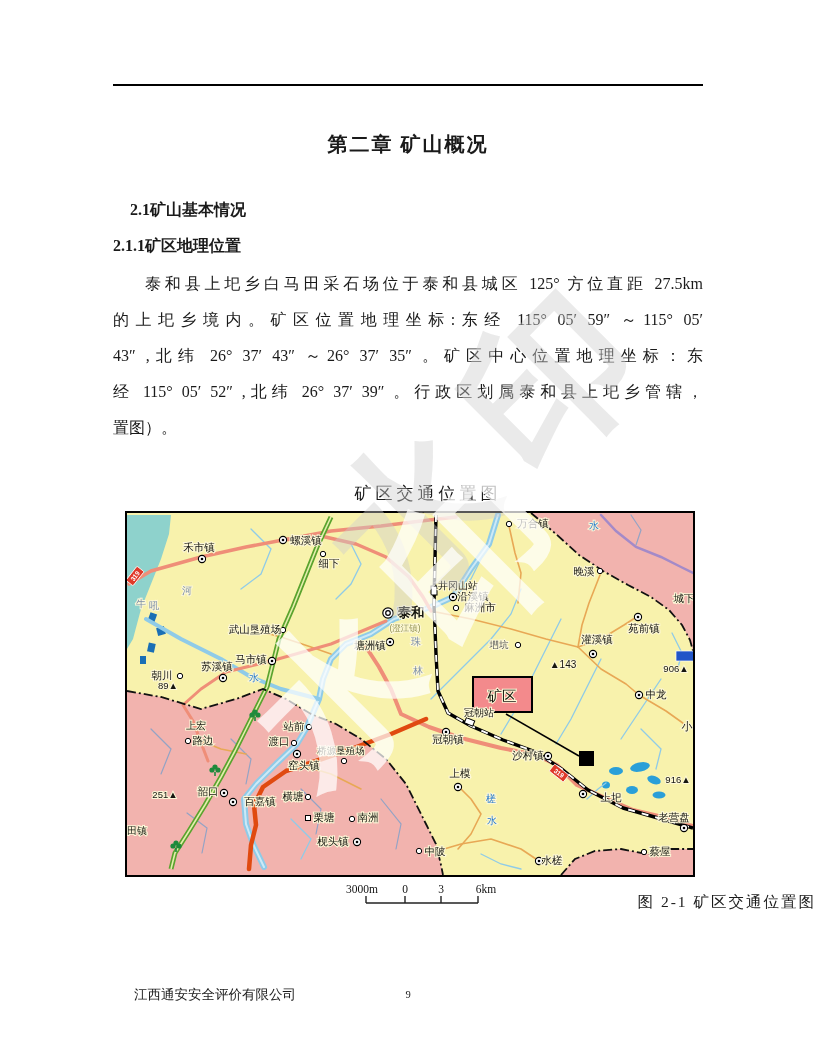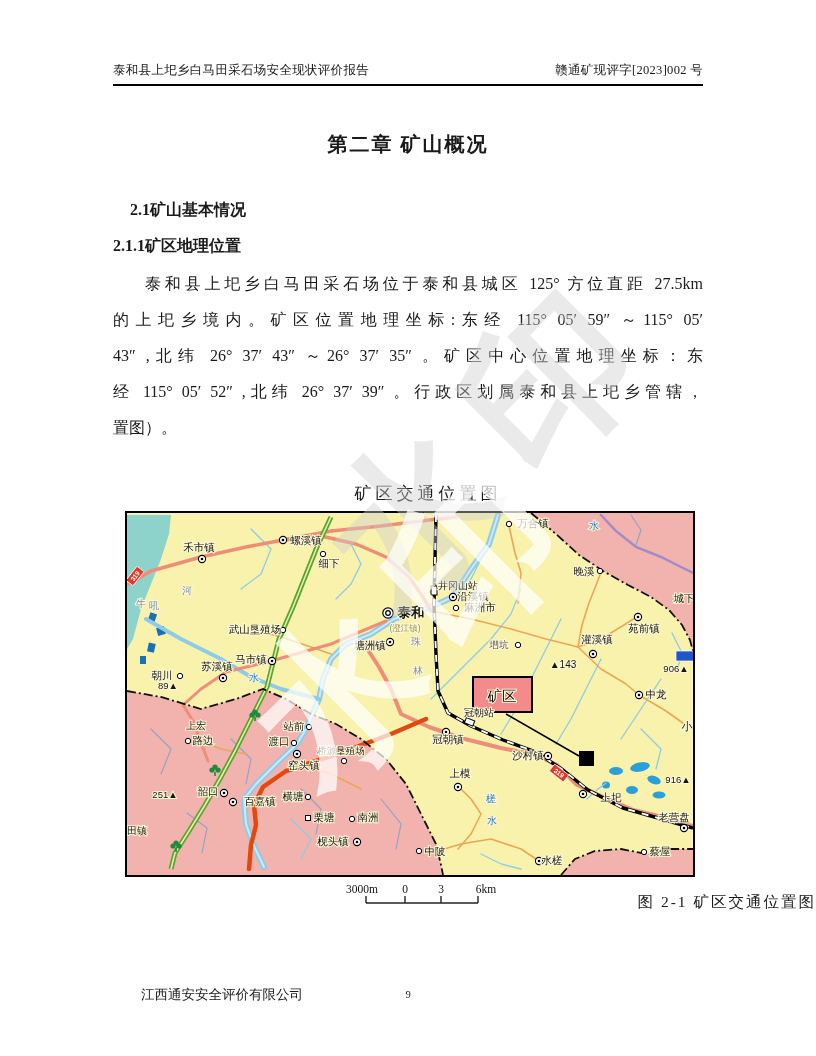--- a/index.html
+++ b/index.html
@@ -21,37 +21,33 @@
   
   .map-title{position:absolute;left:0;right:0;top:482px;text-align:center;font-size:17px;letter-spacing:4px;padding-left:40px;}
   .map-wrap{position:absolute;left:125px;top:511px;width:566px;height:362px;border:2px solid #000;background:#f8f2ac;z-index:1;}
   #map-svg{display:block;}
   #map-svg text{font-family:"Liberation Sans","DejaVu Sans",sans-serif;paint-order:stroke;stroke:#fdf8d8;stroke-width:2px;}
   #map-svg text.badge{stroke:none;}
   .scale{position:absolute;left:0;right:0;top:882px;text-align:center;z-index:2;padding-left:36px;}
   #scale-svg text{font-family:"Liberation Serif","DejaVu Serif",serif;}
   .caption{position:absolute;left:0;right:0;top:892px;text-align:right;font-size:15.5px;letter-spacing:2px;}
   
-  .foot-co{position:absolute;left:141px;top:986px;font-size:13.5px;}
+  .foot-co{position:absolute;left:134px;top:986px;font-size:13.5px;}
   .foot-pg{position:absolute;left:0;right:0;top:989px;text-align:center;font-size:10.5px;}
   
   .wm{position:absolute;font-family:"Liberation Sans","DejaVu Sans",sans-serif;font-weight:bold;
       pointer-events:none;letter-spacing:28px;}
   .wm1{left:300px;top:330px;font-size:165px;color:rgba(204,204,204,.42);transform:rotate(-45deg);z-index:3;}
   .wm2{left:225px;top:508px;font-size:165px;color:rgba(255,255,255,.72);transform:rotate(-45deg);z-index:4;}
 </style>
 </head>
 <body>
 
 <div id="page">
 
-  <div class="hdr">
-    <span>泰和县上圯乡白马田采石场安全现状评价报告</span>
-    <span>赣通矿现评字[2023]002 号</span>
-  </div>
   <div class="hdr-line"></div>
 
   <div class="chapter">第二章 矿山概况</div>
   <div class="h21">2.1矿山基本情况</div>
   <div class="h211">2.1.1矿区地理位置</div>
 
   <div class="para">
     <div class="pl first">泰和县上圯乡白马田采石场位于泰和县城区 125° 方位直距 27.5km</div>
     <div class="pl">的上圯乡境内。矿区位置地理坐标:东经 115° 05′ 59″ ～115° 05′</div>
     <div class="pl">43″ ,北纬 26° 37′ 43″ ～26° 37′ 35″ 。矿区中心位置地理坐标：东</div>

